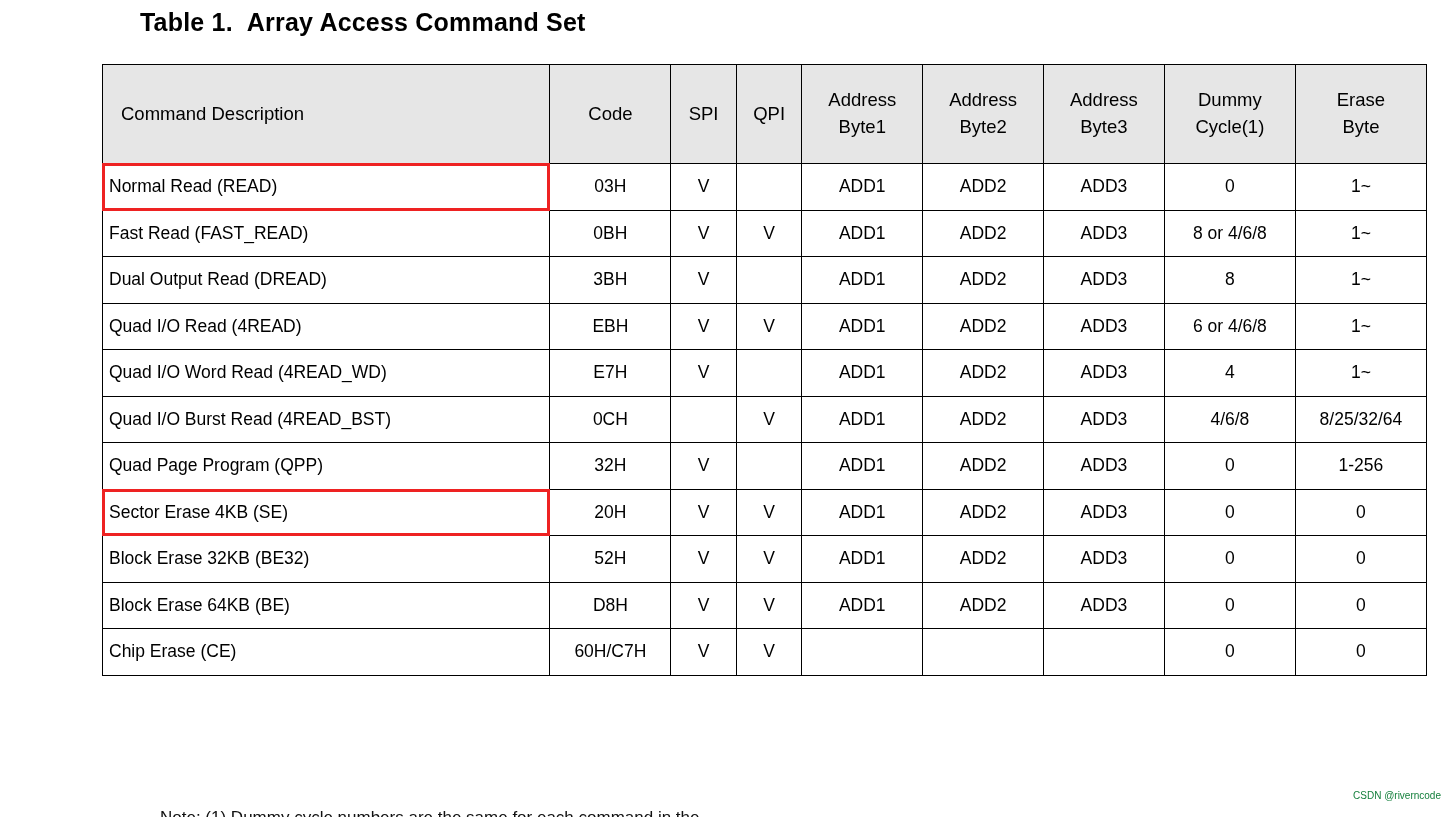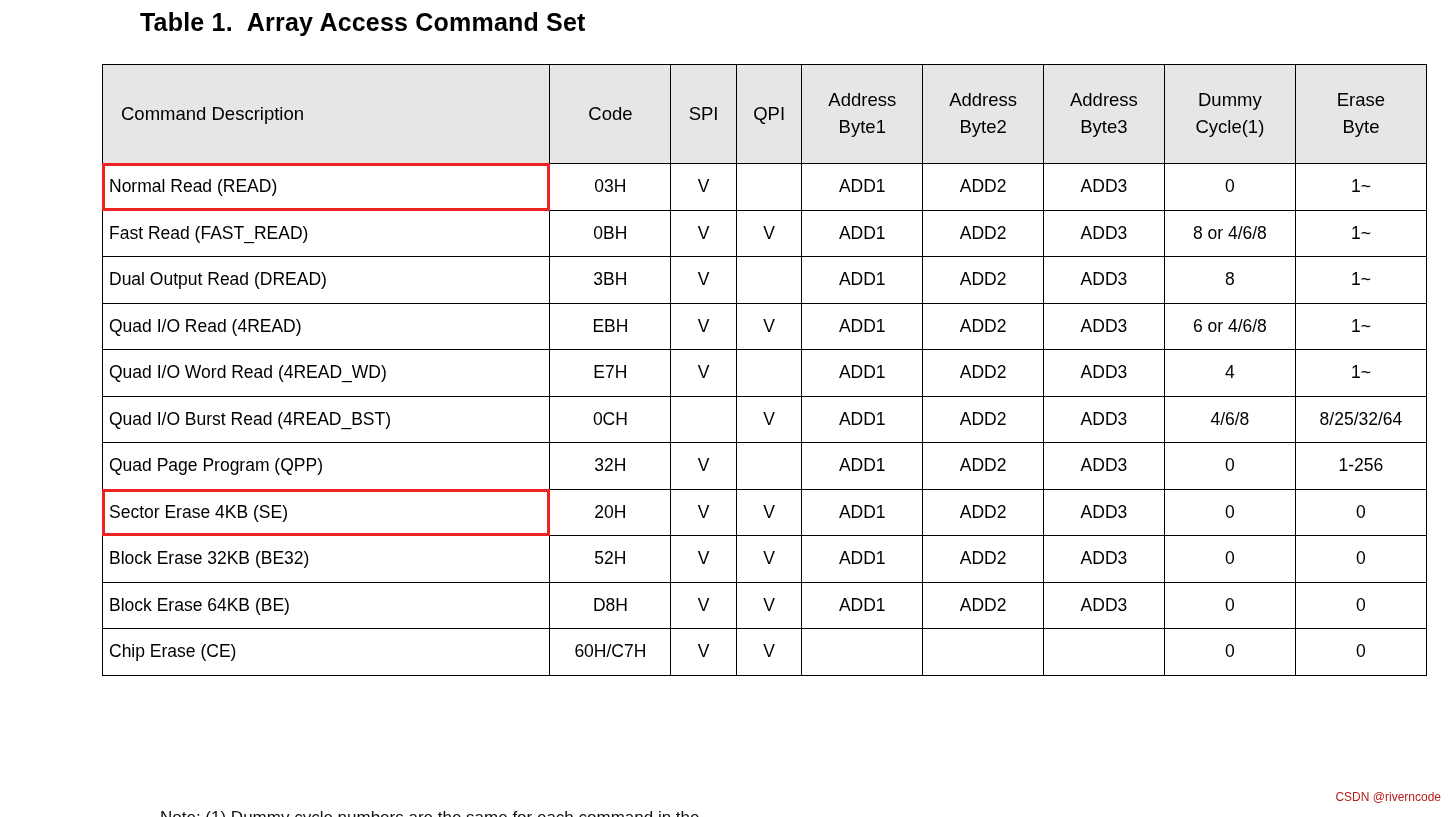--- a/index.html
+++ b/index.html
@@ -97,22 +97,22 @@
     left: 160px;
     top: 808px;
     font-size: 17px;
     color: #111;
     white-space: nowrap;
   }
   .watermark {
     position: absolute;
     right: 8px;
     top: 790px;
-    font-size: 12px;
-    color: #b91c1c;
+    font-size: 10px;
+    color: #15803d;
     white-space: nowrap;
   }
 </style>
 </head>
 <body>
 
 <div class="page">
 
   <div class="title">
     <span class="tnum">Table 1.</span><span>Array Access Command Set</span>

